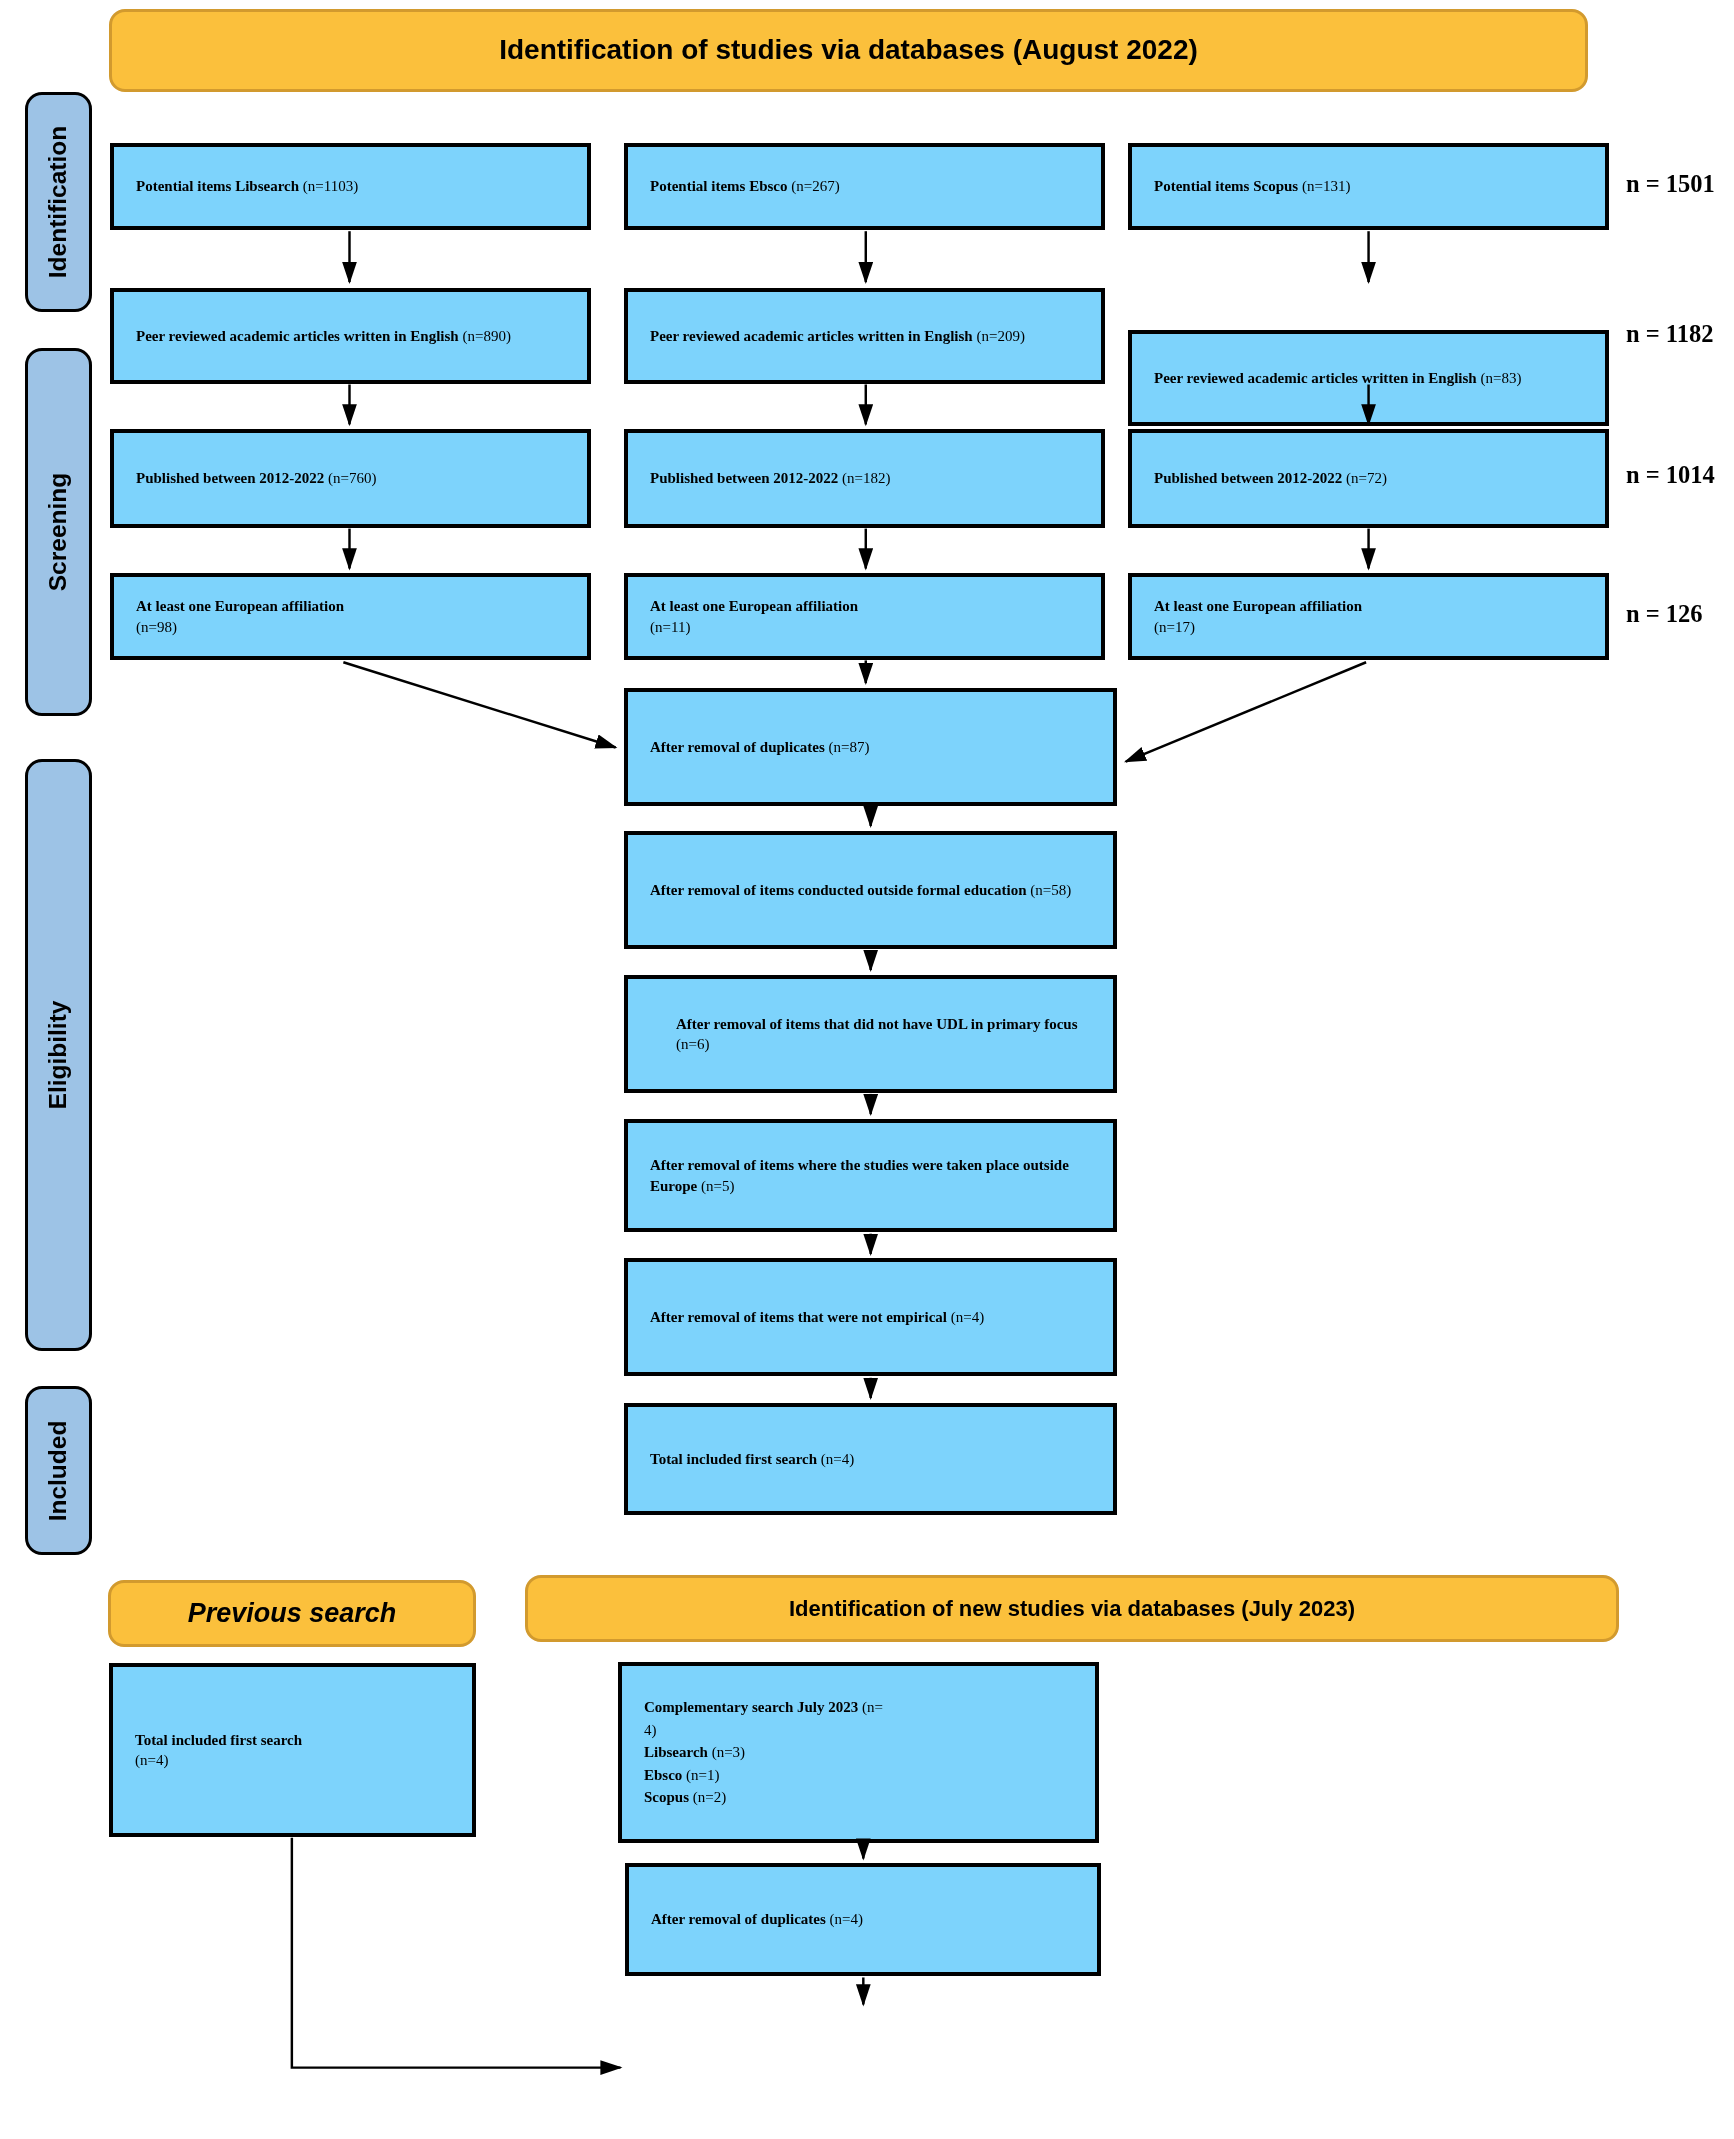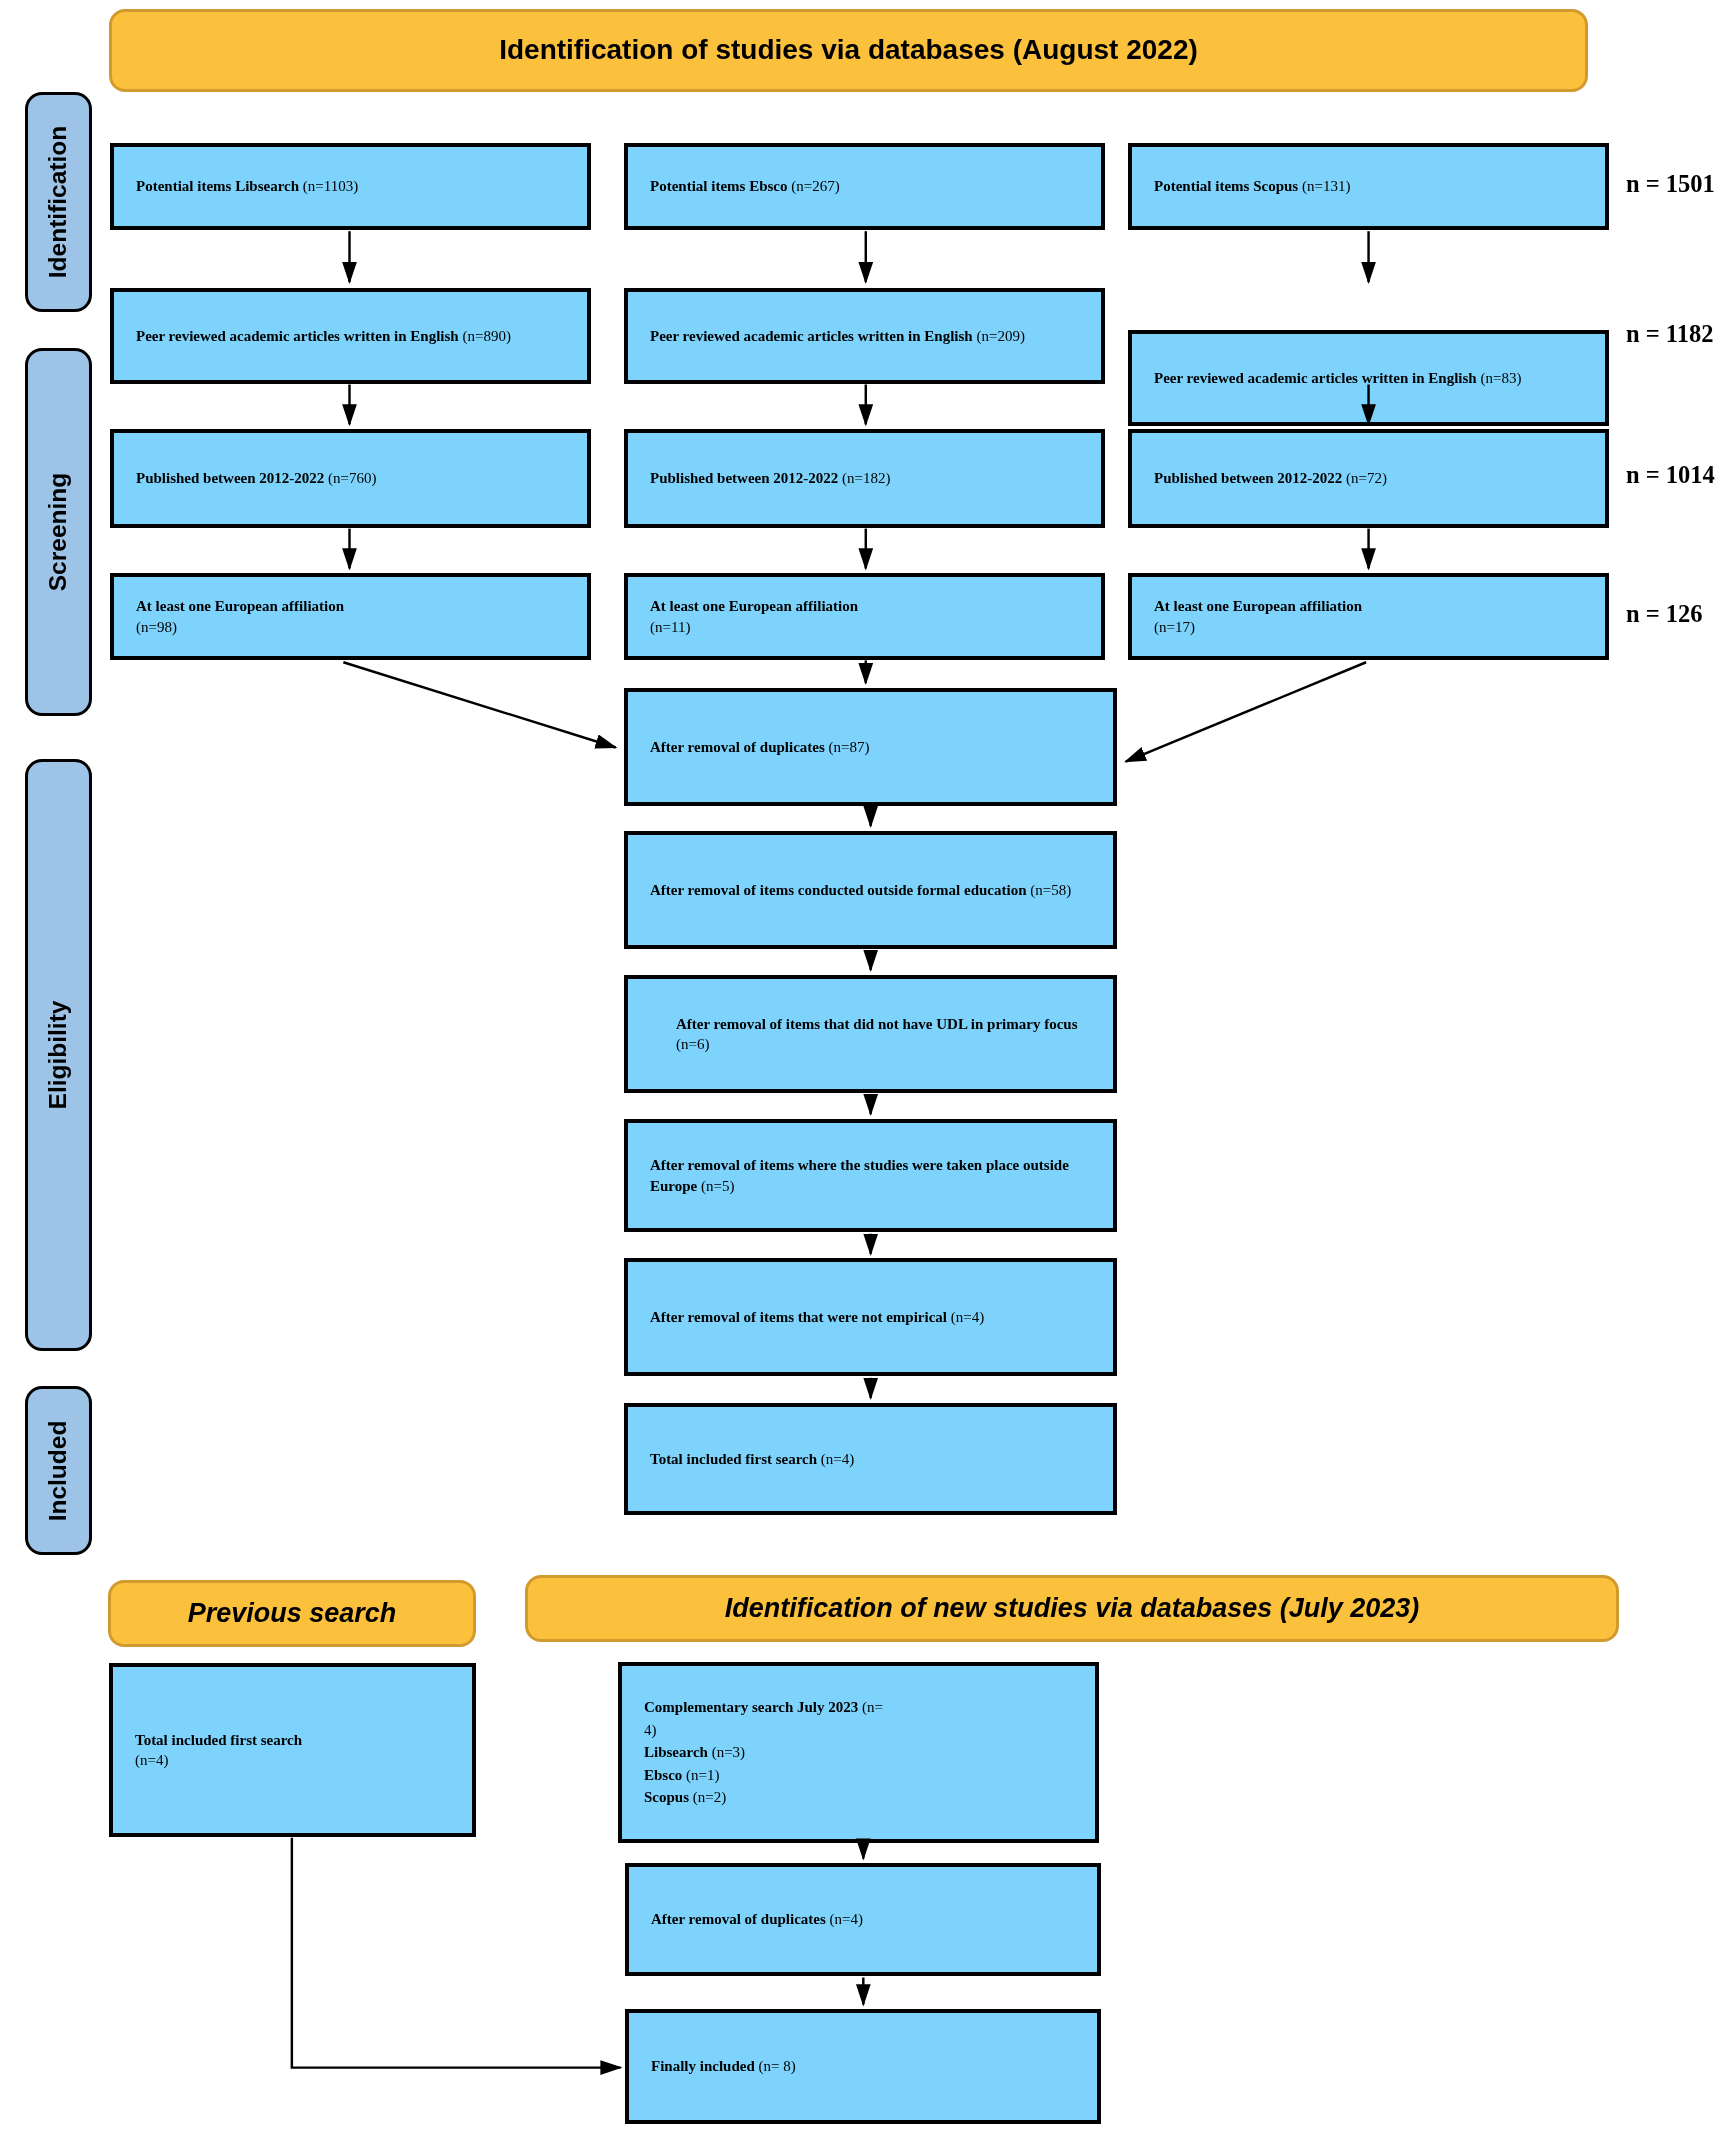--- a/index.html
+++ b/index.html
@@ -108,43 +108,40 @@
   <div class="abs box" style="left:624px;top:1258px;width:493px;height:118px;">
     <div><span class="b">After removal of items that were not empirical</span><span class="r"> (n=4)</span></div>
   </div>
   <div class="abs box" style="left:624px;top:1403px;width:493px;height:112px;">
     <div><span class="b">Total included first search</span><span class="r"> (n=4)</span></div>
   </div>
 
   <div class="abs ybox" style="left:108px;top:1580px;width:368px;height:67px;font-size:27px;font-style:italic;">
     <span>Previous search</span>
   </div>
-  <div class="abs ybox" style="left:525px;top:1575px;width:1094px;height:67px;font-size:27px;font-style:italic;">
+  <div class="abs ybox" style="left:525px;top:1575px;width:1094px;height:67px;font-size:22px;">
     <span>Identification of new studies via databases (July 2023)</span>
   </div>
 
   <div class="abs box" style="left:109px;top:1663px;width:367px;height:174px;">
     <div><span class="b">Total included first search</span><span class="blk">(n=4)</span></div>
   </div>
 
   <div class="abs box comp" style="left:618px;top:1662px;width:481px;height:181px;">
     <div><span class="b">Complementary search July 2023 </span><span class="r">(n=</span></div>
     <div><span class="r">4)</span></div>
     <div><span class="b">Libsearch</span><span class="r"> (n=3)</span></div>
     <div><span class="b">Ebsco</span><span class="r"> (n=1)</span></div>
     <div><span class="b">Scopus</span><span class="r"> (n=2)</span></div>
   </div>
 
   <div class="abs box" style="left:625px;top:1863px;width:476px;height:113px;">
     <div><span class="b">After removal of duplicates</span><span class="r"> (n=4)</span></div>
   </div>
 
-  <div class="abs box" style="left:625px;top:2009px;width:476px;height:115px;">
-    <div><span class="b">Finally included</span><span class="r"> (n= 8)</span></div>
-  </div>
 
   <svg class="arrows" width="1734" height="2140" viewBox="0 0 2828 3490">
     <defs>
       <marker id="ah" markerWidth="10" markerHeight="8" refX="8.2" refY="3" orient="auto" markerUnits="strokeWidth">
         <path d="M0,0 L9,3 L0,6 Z" fill="#000"></path>
       </marker>
     </defs>
     <g stroke="#000" stroke-width="4" fill="none">
       <line x1="570" y1="377" x2="570" y2="460" marker-end="url(#ah)"></line>
       <line x1="570" y1="627" x2="570" y2="692" marker-end="url(#ah)"></line>

